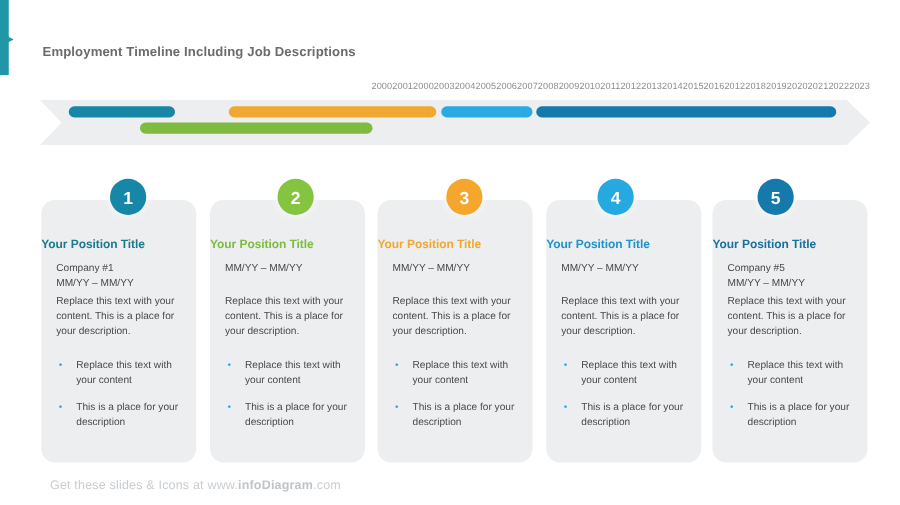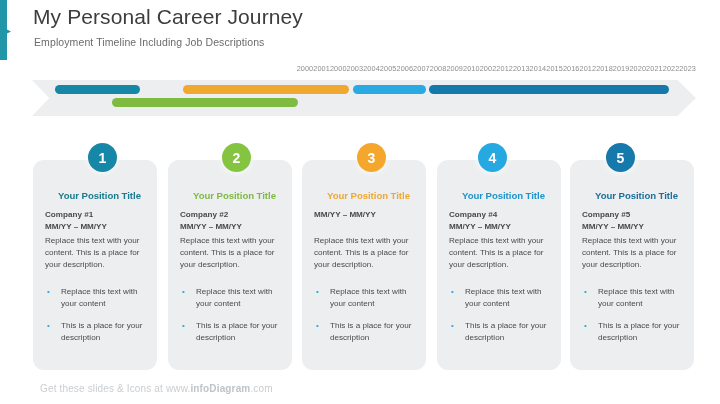--- a/index.html
+++ b/index.html
@@ -12,81 +12,80 @@
 
   
   .accent-bar{position:absolute;left:0;top:0;width:7px;height:60px;background:#2196a8;}
   .accent-notch{position:absolute;left:0;top:26px;width:11px;height:11px;background:#2196a8;
      clip-path:polygon(0 0,100% 50%,0 100%);}
 
   
   .title{position:absolute;left:33px;top:5px;font-size:21px;color:#3d3d3d;
      font-weight:400;letter-spacing:.1px;white-space:nowrap;}
   .subtitle{position:absolute;left:34px;top:36px;font-size:10.5px;color:#6b6b6b;
-     font-weight:400;letter-spacing:.1px;white-space:nowrap;}
+     font-weight:700;letter-spacing:.1px;white-space:nowrap;}
 
   
   .years{position:absolute;left:41px;top:64px;width:655px;height:12px;
      display:flex;justify-content:flex-end;}
   .years span{font-size:7.3px;color:#8d8d8d;letter-spacing:.1px;}
 
   
   .arrow-wrap{position:absolute;left:32px;top:80px;width:664px;height:36px;}
   .arrow-bg{position:absolute;inset:0;background:#eceef0;
      clip-path:polygon(0 0, 97.2% 0, 100% 50%, 97.2% 100%, 0 100%, 2.6% 50%);}
   .seg{position:absolute;height:9px;border-radius:4.5px;}
   .seg.row1{top:5px;}
   .seg.row2{top:18px;}
 
   
   .card{position:absolute;top:160px;width:124px;height:210px;background:#eceef0;
      border-radius:11px;}
   .circle{position:absolute;top:143px;width:29px;height:29px;border-radius:50%;
      color:#fff;font-size:14px;font-weight:700;display:flex;align-items:center;
      justify-content:center;box-shadow:0 0 7px rgba(255,255,255,.95);}
-  .pos-title{position:absolute;top:30px;left:25px;right:6px;font-size:9.6px;
+  .pos-title{position:absolute;top:30px;left:0;right:6px;font-size:9.6px;
      font-weight:700;letter-spacing:-.05px;}
   .company{position:absolute;top:49px;left:12px;right:8px;font-size:8.1px;
-     color:#4a4a4a;line-height:12.1px;font-weight:700;}
+     color:#4a4a4a;line-height:12.1px;font-weight:400;}
   .desc{position:absolute;top:75px;left:12px;right:10px;font-size:8.1px;
      color:#4a4a4a;line-height:12.1px;}
   .bullets{position:absolute;top:126px;left:12px;right:6px;}
   .bullet{position:relative;padding-left:16px;font-size:8.1px;color:#4a4a4a;
      line-height:12.1px;margin-bottom:10px;}
   .bullet .dot{position:absolute;left:2px;top:0;font-size:8.1px;}
 
   
   .footer{position:absolute;left:40px;top:383px;font-size:10px;color:#c9cdd1;
      letter-spacing:.15px;white-space:nowrap;}
   .footer b{font-weight:700;color:#bfc4c9;}
 </style>
 </head>
 <body>
 
 <div id="slide">
 
   <div class="accent-bar"></div>
   <div class="accent-notch"></div>
 
-  <div class="title">My Personal Career Journey</div>
   <div class="subtitle">Employment Timeline Including  Job Descriptions</div>
 
   <div class="years" id="years">
       <span>2000</span>
       <span>2001</span>
       <span>2000</span>
       <span>2003</span>
       <span>2004</span>
       <span>2005</span>
       <span>2006</span>
       <span>2007</span>
       <span>2008</span>
       <span>2009</span>
       <span>2010</span>
-      <span>2002</span>
+      <span>2011</span>
       <span>2012</span>
       <span>2013</span>
       <span>2014</span>
       <span>2015</span>
       <span>2016</span>
       <span>2012</span>
       <span>2018</span>
       <span>2019</span>
       <span>2020</span>
       <span>2021</span>
@@ -115,21 +114,20 @@
         <div class="desc">Replace this text with your content. This is a place for your description.</div>
         <div class="bullets">
           <div class="bullet"><span class="dot" style="color: rgb(42, 170, 226);">•</span><span>Replace this text with your content</span></div>
           <div class="bullet"><span class="dot" style="color: rgb(42, 170, 226);">•</span><span>This is a place for your description</span></div>
         </div>
       </div>
       <div class="circle" style="left: 88px; background: rgb(23, 135, 168);">1</div>
       <div class="card" style="left: 168px;">
         <div class="pos-title" style="color: rgb(127, 186, 65);">Your Position Title</div>
         <div class="company">
-          <div>Company #2</div>
           <div>MM/YY – MM/YY</div>
         </div>
         <div class="desc">Replace this text with your content. This is a place for your description.</div>
         <div class="bullets">
           <div class="bullet"><span class="dot" style="color: rgb(42, 170, 226);">•</span><span>Replace this text with your content</span></div>
           <div class="bullet"><span class="dot" style="color: rgb(42, 170, 226);">•</span><span>This is a place for your description</span></div>
         </div>
       </div>
       <div class="circle" style="left: 222px; background: rgb(133, 196, 65);">2</div>
       <div class="card" style="left: 302px;">
@@ -140,21 +138,20 @@
         <div class="desc">Replace this text with your content. This is a place for your description.</div>
         <div class="bullets">
           <div class="bullet"><span class="dot" style="color: rgb(42, 170, 226);">•</span><span>Replace this text with your content</span></div>
           <div class="bullet"><span class="dot" style="color: rgb(42, 170, 226);">•</span><span>This is a place for your description</span></div>
         </div>
       </div>
       <div class="circle" style="left: 357px; background: rgb(244, 167, 44);">3</div>
       <div class="card" style="left: 437px;">
         <div class="pos-title" style="color: rgb(32, 147, 201);">Your Position Title</div>
         <div class="company">
-          <div>Company #4</div>
           <div>MM/YY – MM/YY</div>
         </div>
         <div class="desc">Replace this text with your content. This is a place for your description.</div>
         <div class="bullets">
           <div class="bullet"><span class="dot" style="color: rgb(42, 170, 226);">•</span><span>Replace this text with your content</span></div>
           <div class="bullet"><span class="dot" style="color: rgb(42, 170, 226);">•</span><span>This is a place for your description</span></div>
         </div>
       </div>
       <div class="circle" style="left: 478px; background: rgb(38, 169, 224);">4</div>
       <div class="card" style="left: 570px;">

